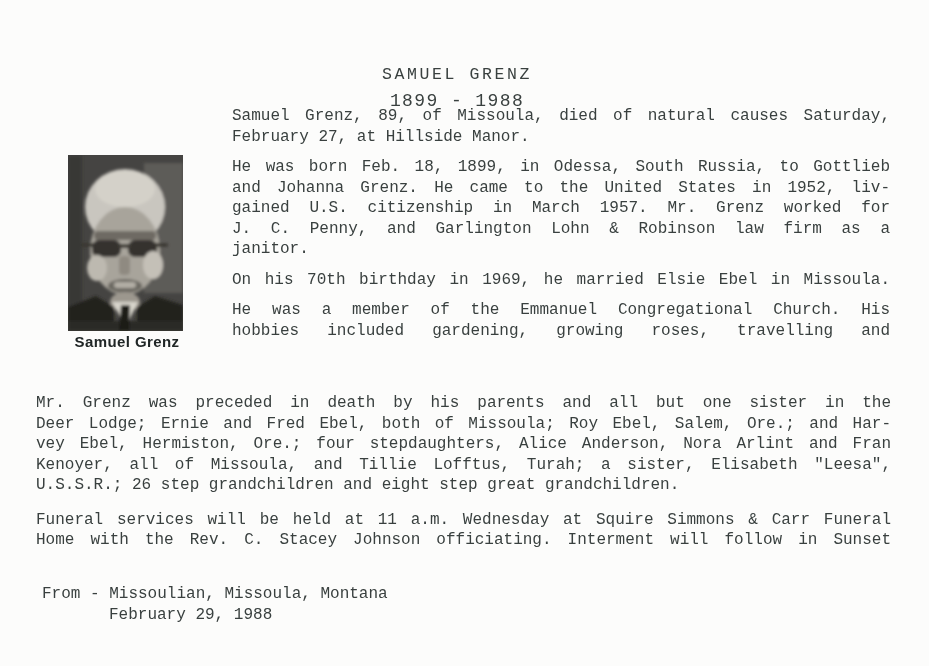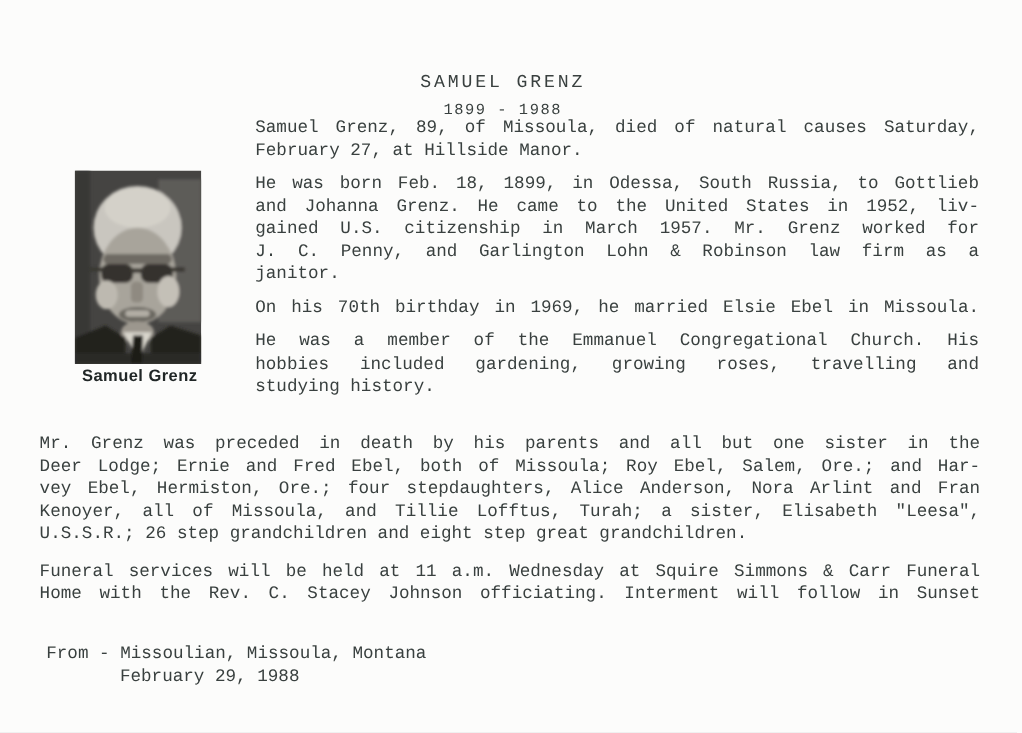--- a/index.html
+++ b/index.html
@@ -9,21 +9,21 @@
   }
   html,body{margin:0;padding:0;background:#e8e8e8;}
   #page{
     position:relative;width:929px;height:666px;margin:0 auto;
     background:var(--paper);overflow:hidden;
     font-family:"Liberation Mono","DejaVu Sans Mono",monospace;
     color:var(--ink);font-size:16px;
   }
   .heading{position:absolute;top:62px;left:0;width:914px;text-align:center;}
   .title{font-size:16.5px;letter-spacing:2.6px;line-height:26px;}
-  .dates{font-size:14px;letter-spacing:1.4px;line-height:26px;}
+  .dates{font-size:18px;letter-spacing:1.4px;line-height:26px;}
   .photo{position:absolute;left:68px;top:155px;width:115px;height:176px;}
   .photo svg{display:block;}
   .caption{
     position:absolute;left:58px;top:333px;width:138px;text-align:center;
     font-family:"Liberation Sans",sans-serif;font-weight:bold;font-size:15px;
     letter-spacing:.4px;color:var(--caption-ink);
   }
   .textcol{position:absolute;left:232px;top:106px;width:658px;}
   .textfull{position:absolute;left:36px;top:393px;width:855px;}
   .paragraph{margin-bottom:10px;}
@@ -102,21 +102,20 @@
         <div class="tline just">gained U.S. citizenship in March 1957.  Mr. Grenz worked for</div>
         <div class="tline just">J. C. Penny, and Garlington Lohn &amp; Robinson law firm as a</div>
         <div class="tline">janitor.</div>
       </div>
       <div class="paragraph">
         <div class="tline just">On his 70th birthday in 1969, he married Elsie Ebel in Missoula.</div>
       </div>
       <div class="paragraph">
         <div class="tline just">He was a member of the Emmanuel Congregational Church.  His</div>
         <div class="tline just">hobbies included gardening, growing roses, travelling and</div>
-        <div class="tline">studying history.</div>
       </div>
     </div>
 
   <div id="full" class="textfull">
       <div class="paragraph">
         <div class="tline just">Mr. Grenz was preceded in death by his parents and all but one sister in the</div>
         <div class="tline just">Deer Lodge; Ernie and Fred Ebel, both of Missoula; Roy Ebel, Salem, Ore.; and Har-</div>
         <div class="tline just">vey Ebel, Hermiston, Ore.; four stepdaughters, Alice Anderson, Nora Arlint and Fran</div>
         <div class="tline just">Kenoyer, all of Missoula, and Tillie Lofftus, Turah; a sister, Elisabeth "Leesa",</div>
         <div class="tline">U.S.S.R.; 26 step grandchildren and eight step great grandchildren.</div>

